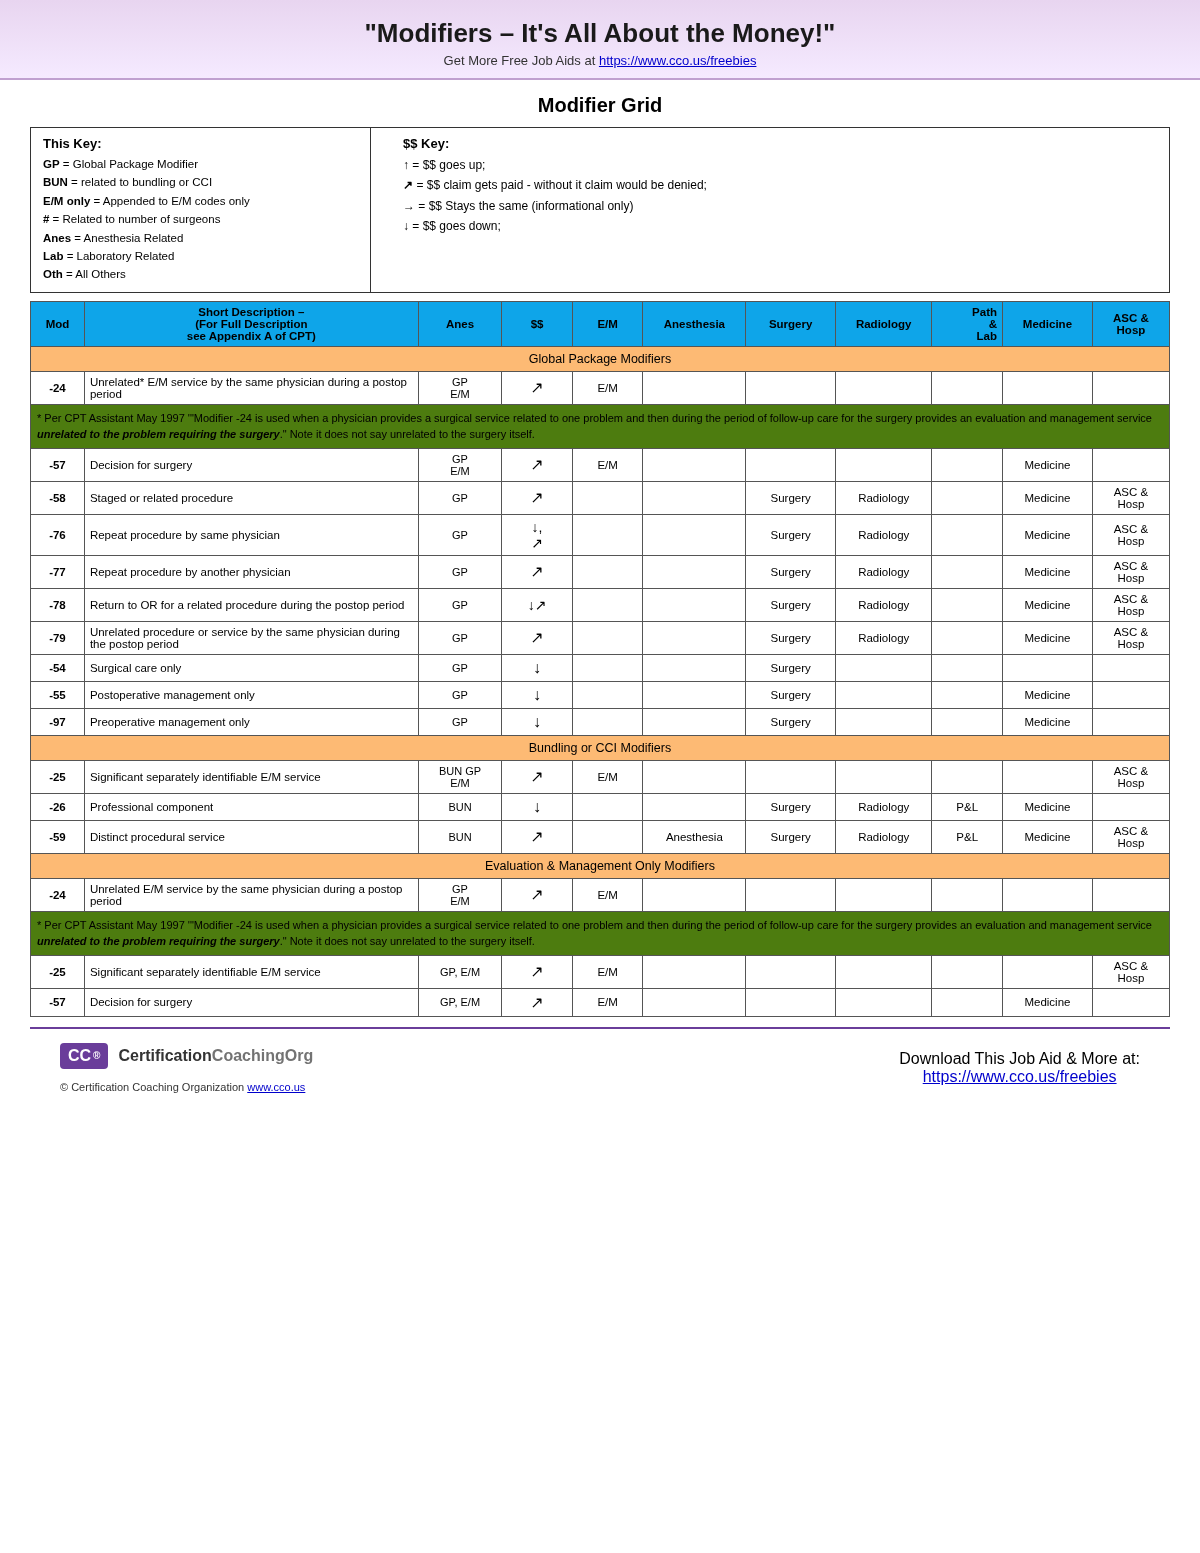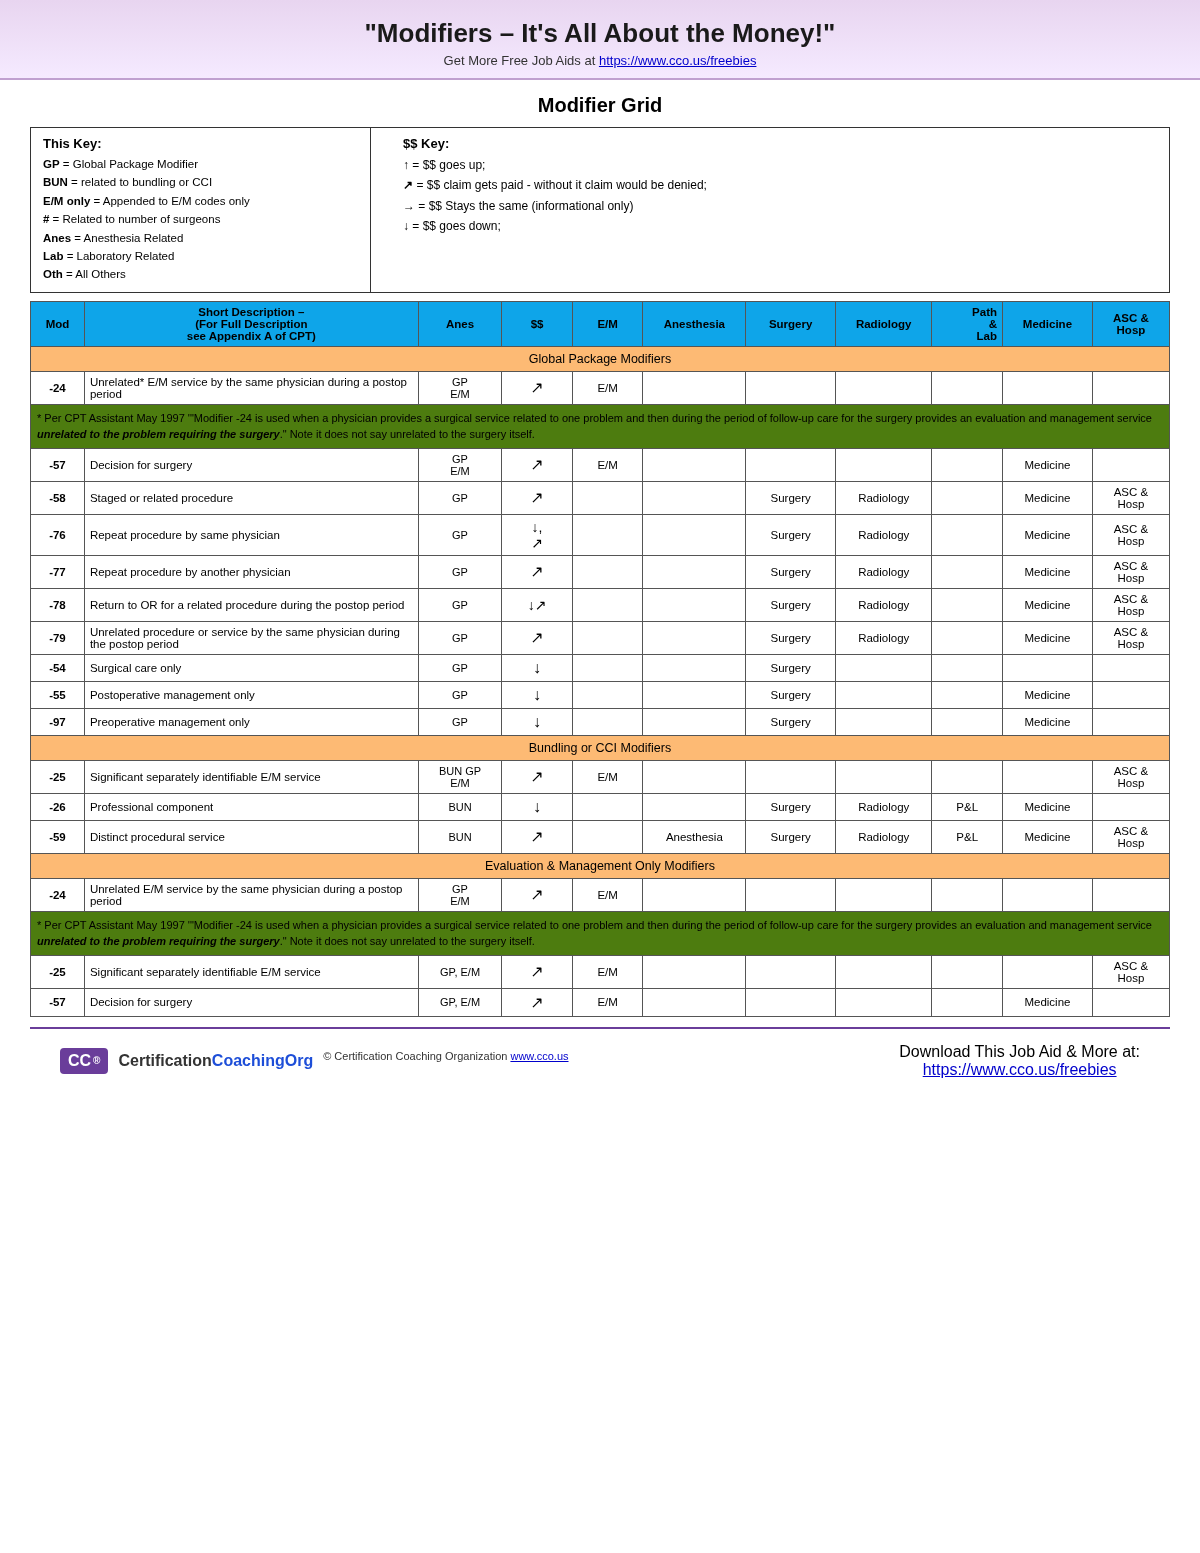--- a/index.html
+++ b/index.html
@@ -157,21 +157,21 @@
     .cco-logo .co-super {
       font-size: 10px;
       vertical-align: super;
     }
     .cco-name {
       font-size: 16px;
       font-weight: bold;
       color: #333;
     }
     .cco-name span {
-      color: #1d4ed8;
+      color: #737373;
     }
     .footer-copyright {
       font-size: 11px;
       color: #333;
       margin-top: 2px;
     }
     .footer-copyright a { color: #0000cc; }
     .footer-right {
       text-align: center;
       font-size: 16px;
@@ -453,21 +453,21 @@
         <td class="data-cell"></td>
         <td class="data-cell"></td>
         <td class="data-cell"></td>
         <td class="data-cell">Medicine</td>
         <td class="data-cell"></td>
       </tr>
     </tbody>
   </table>
 
   <div class="footer">
-    <div class="footer-left" style="flex-direction:row; align-items:flex-start;">
+    <div class="footer-left" style="flex-direction:column; align-items:flex-start;">
       <div style="display:flex; align-items:center; gap:10px;">
         <div class="cco-logo">
           CC<span class="co-super">®</span>
         </div>
         <div class="cco-name">
           Certification<span>CoachingOrg</span>
         </div>
       </div>
       <div class="footer-copyright">
         © Certification Coaching Organization <a href="#">www.cco.us</a>

